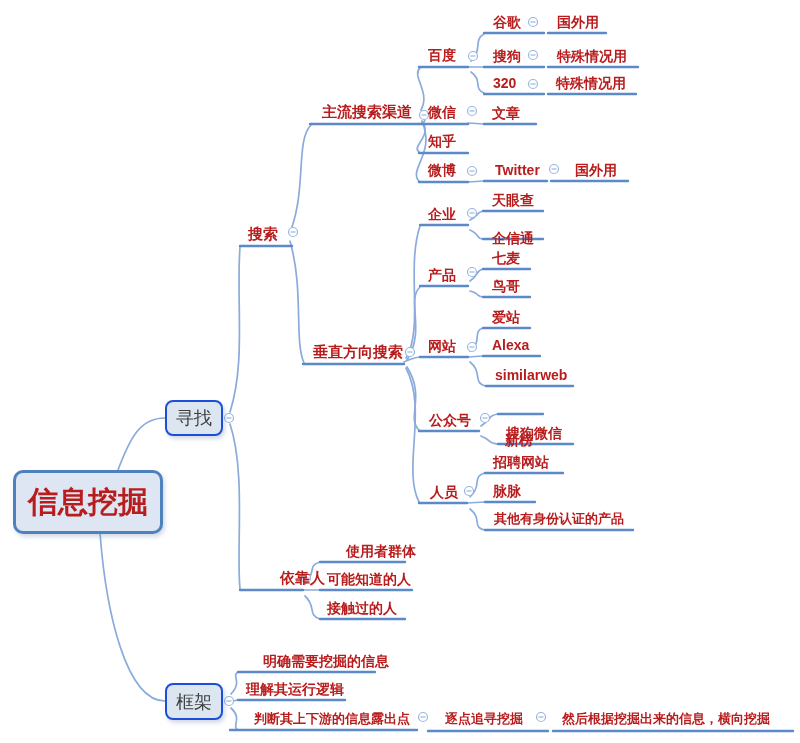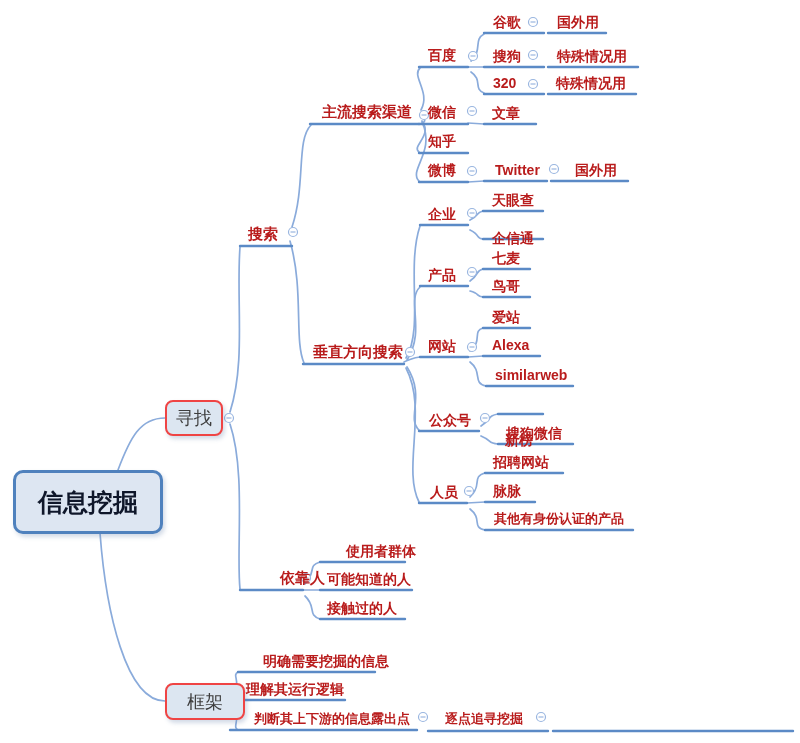--- a/index.html
+++ b/index.html
@@ -2,25 +2,25 @@
 <html><head>
 <meta charset="utf-8">
 <style>
   html,body { margin:0; padding:0; background:#ffffff; }
   #canvas { position:relative; width:800px; height:743px; background:#ffffff; overflow:hidden;
             font-family:"Liberation Sans","DejaVu Sans",sans-serif; }
   #wires { position:absolute; left:0; top:0; }
   .label { position:absolute; font-size:14px; color:#b91c1c; white-space:nowrap; line-height:1.15;font-weight:bold; }
   .t13 { font-size:13px; }
   .l2 { font-size:15px; }
-  .box { position:absolute; box-sizing:border-box; background:#dce6f1; border:2px solid #ef4444;
+  .box { position:absolute; box-sizing:border-box; background:#dce6f1; border:2px solid #1d4ed8;
          border-radius:8px; display:flex; align-items:center; justify-content:center;
          color:#3d3d3d; font-size:18px; box-shadow:2px 3px 4px rgba(110,135,175,0.30); }
   .rootbox { background:#dde6f2; border:3px solid #4f81bd; border-radius:10px;
-             color:#0f172a; font-weight:bold; font-size:25px; }
+             color:#b91c1c; font-weight:bold; font-size:30px; }
 </style>
 </head>
 <body>
 
 <div id="canvas">
 
   <svg id="wires" width="800" height="743" viewBox="0 0 800 743">
 
     <g fill="none" stroke="#8aabdb" stroke-width="1.7" stroke-linecap="round">
       <path d="M 118,470 C 130,438 140,418 165,418"></path>
@@ -191,21 +191,21 @@
         </g>
     </g>
   </svg>
 
   <div class="box rootbox" style="left:13px;top:470px;width:150px;height:64px;">
     <span>信息挖掘</span>
   </div>
   <div class="box" style="left:165px;top:400px;width:58px;height:36px;">
     <span>寻找</span>
   </div>
-  <div class="box" style="left:165px;top:683px;width:80px;height:37px;">
+  <div class="box" style="left:165px;top:683px;width:58px;height:37px;">
     <span>框架</span>
   </div>
 
   <span class="label l2" style="left:248px;top:225px;">搜索</span>
   <span class="label l2" style="left:248px;top:569px;margin-left:32px;">依靠人</span>
 
   <span class="label l2" style="left:322px;top:103px;">主流搜索渠道</span>
   <span class="label l2" style="left:313px;top:343px;">垂直方向搜索</span>
 
   <span class="label" style="left:428px;top:47px;">百度</span>
@@ -246,14 +246,15 @@
   <span class="label t13" style="left:494px;top:512px;text-align:center;">其他有身份认证的产品</span>
 
   <span class="label" style="left:346px;top:543px;">使用者群体</span>
   <span class="label" style="left:327px;top:571px;">可能知道的人</span>
   <span class="label" style="left:327px;top:600px;">接触过的人</span>
 
   <span class="label" style="left:246px;top:653px;padding-left:17px;">明确需要挖掘的信息</span>
   <span class="label" style="left:246px;top:681px;">理解其运行逻辑</span>
   <span class="label t13" style="left:242px;top:712px;margin-left:12px;">判断其上下游的信息露出点</span>
   <span class="label t13" style="left:445px;top:712px;">逐点追寻挖掘</span>
+  <span class="label t13" style="left:562px;top:712px;">然后根据挖掘出来的信息，横向挖掘</span>
 
 </div>
 
 </body></html>

